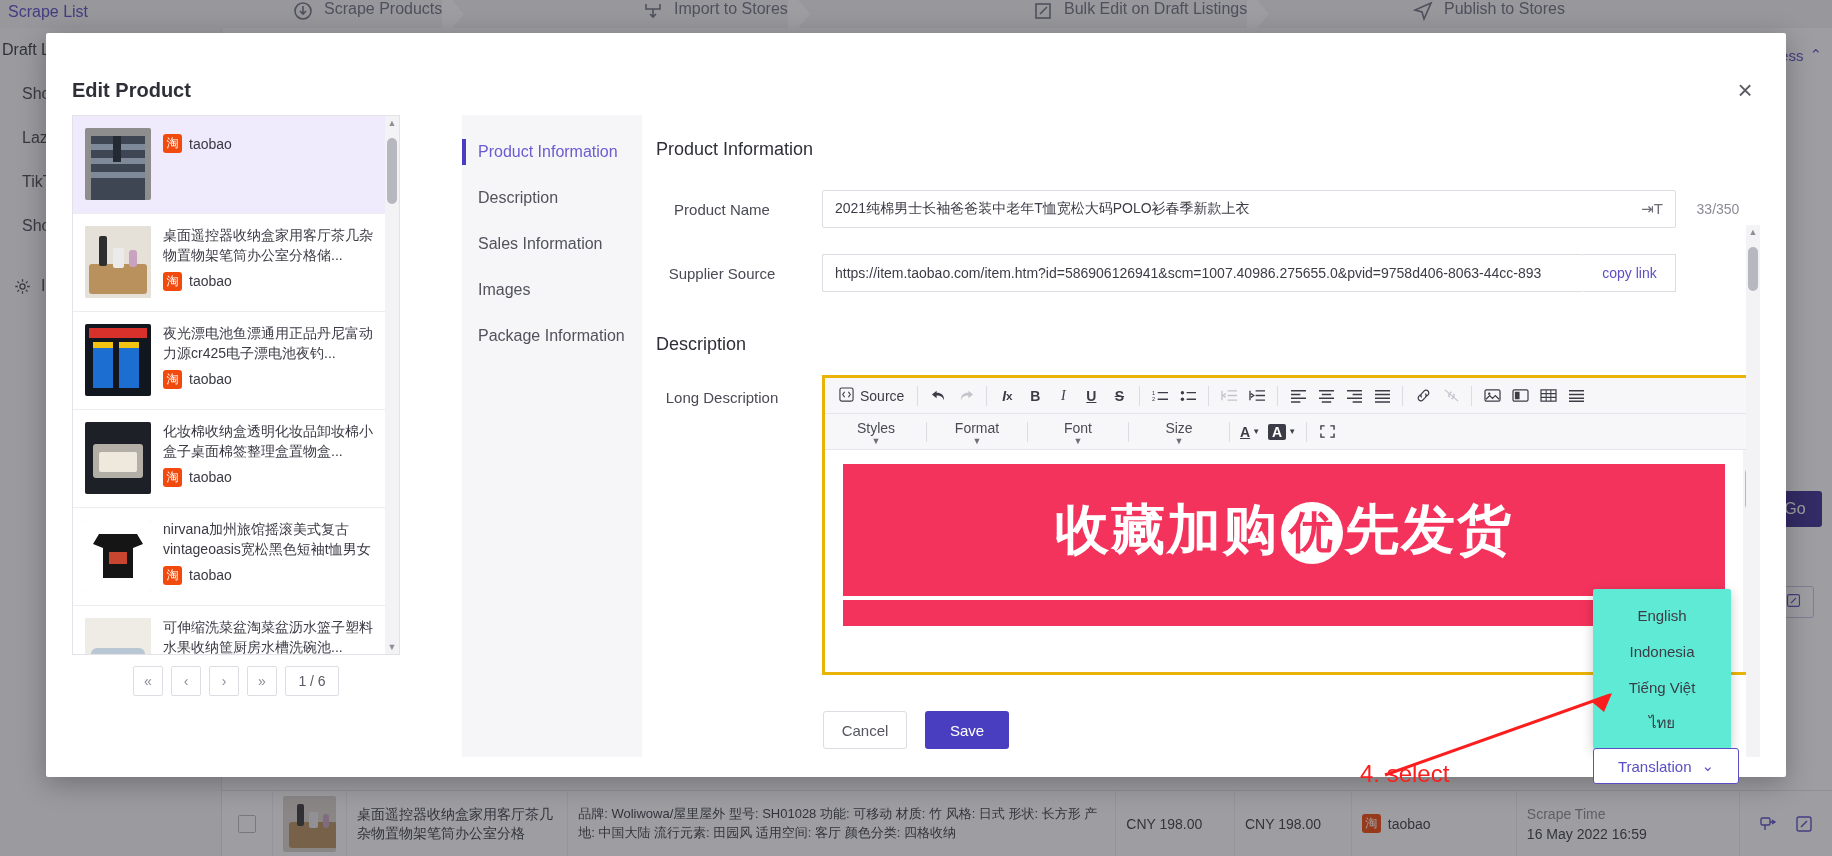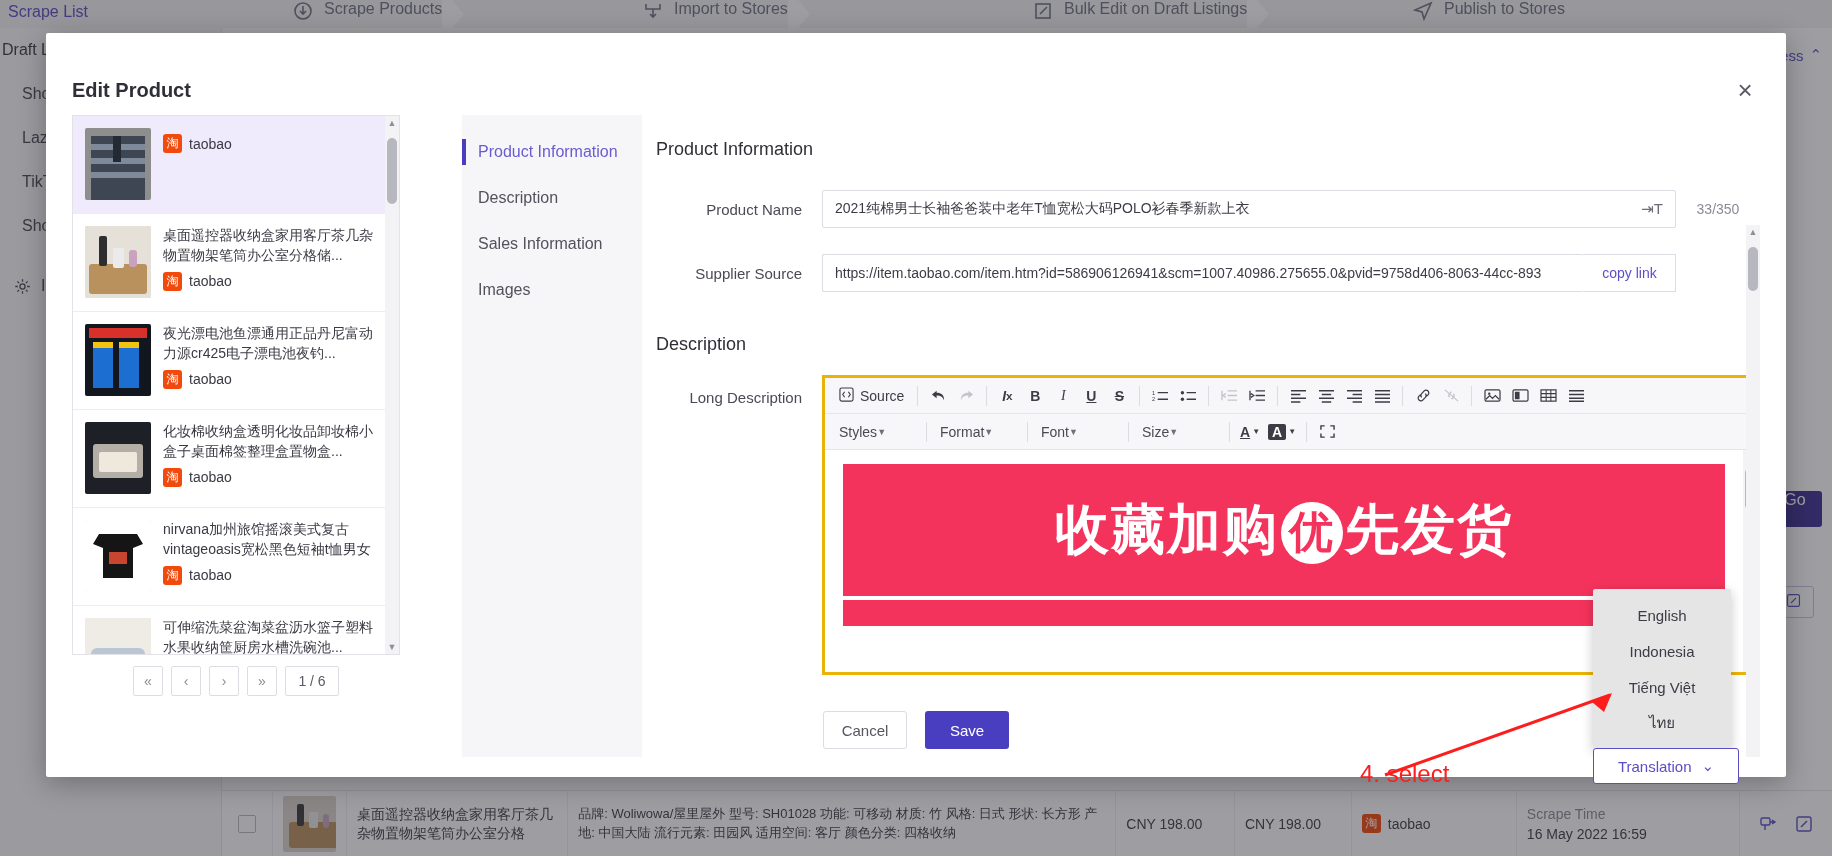--- a/index.html
+++ b/index.html
@@ -53,21 +53,21 @@
   .side-item .gear { margin-right: 10px; display: inline-flex; }
 
   .bg-content { position: absolute; left: 222px; top: 28px; right: 0; bottom: 0; }
 
   .bg-right-chip {
     position: absolute; right: 10px; top: 18px;
     font-size: 15px; color: #5b4ec4; display: flex; align-items: center; gap: 6px;
   }
   .bg-btn-primary {
     position: absolute; background: #3b2e90; color: #ffffff;
-    border-radius: 3px; display: flex; align-items: flex-start; justify-content: center;
+    border-radius: 3px; display: flex; align-items: center; justify-content: center;
     font-size: 16px;
   }
   .bg-btn-outline {
     position: absolute; border: 1px solid #5b4ec4; color: #5b4ec4;
     border-radius: 3px; display: flex; align-items: center; justify-content: center;
     gap: 8px; font-size: 16px; background: #fff;
   }
   .bg-label-sub {
     position: absolute; font-size: 15px; color: #55555f;
   }
@@ -173,21 +173,21 @@
   }
 
   
   .form-area {
     position: absolute; left: 596px; top: 82px; right: 26px; height: 642px;
     overflow: hidden;
   }
   .sect-title { font-size: 18px; color: #2f2f38; margin: 24px 0 0 14px; }
   .field-row { display: flex; align-items: center; margin: 28px 0 0 0; }
   .field-label {
-    width: 180px; text-align: right; padding-right: 20px;
+    width: 180px; text-align: center; padding-right: 20px;
     font-size: 15px; color: #4a4a55;
   }
   .field-input {
     flex: 1; height: 38px; border: 1px solid #dcdce2; background: #fff;
     display: flex; align-items: center; padding: 0 12px;
     font-size: 14px; color: #3c3c46; border-radius: 2px;
     overflow: hidden; white-space: nowrap;
   }
   .field-input .txt { flex:1; overflow:hidden; text-overflow: clip; white-space: nowrap; }
   .tt-icon { color: #6c6c76; margin-left: 8px; font-size: 15px; }
@@ -212,23 +212,24 @@
   }
   .tb-btn {
     min-width: 26px; height: 24px; display: flex; align-items: center;
     justify-content: center; font-size: 14px; color: #3c3c46; cursor: pointer;
     padding: 0 3px;
   }
   .tb-btn.disabled { color: #c3c3cb; }
   .tb-sep { width: 1px; height: 20px; background: #dcdce2; margin: 0 5px; }
   .tb-src { display: flex; align-items: center; gap: 6px; padding: 0 6px; font-size: 14px; color: #3c3c46; cursor: pointer; }
   .tb-dd {
-    display: flex; align-items: center; justify-content: flex-start;
+    display: flex; align-items: center; justify-content: space-between;
     width: 86px; height: 24px; font-size: 14px; color: #4a4a55; cursor: pointer;
     padding: 0 6px;
+    flex-direction: column;
   }
   .tb-dd .car { font-size: 9px; color: #6f6f79; }
 
   .edit-body { position: absolute; left: 0; right: 14px; top: 72px; bottom: 0; background:#fff; overflow: hidden; }
   .promo-banner {
     margin: 14px 18px 0 18px; height: 132px; background: #f4335c;
     display: flex; align-items: center; justify-content: center;
     position: relative;
   }
   .promo-text {
@@ -272,21 +273,21 @@
   }
   .btn-save {
     width: 84px; height: 38px; background: #4a3ec0; color: #fff;
     font-size: 15px; border-radius: 3px; cursor: pointer;
     display: flex; align-items: center; justify-content: center;
   }
 
   
   .trans-menu {
     position: absolute; left: 1593px; top: 589px; width: 138px;
-    background: #e5e5e5; box-shadow: 0 3px 12px rgba(0,0,0,0.22);
+    background: #5eead4; box-shadow: 0 3px 12px rgba(0,0,0,0.22);
     border-radius: 2px; padding: 8px 7px; z-index: 40;
   }
   .trans-opt {
     height: 36px; display: flex; align-items: center; justify-content: center;
     font-size: 15px; color: #3c3c46; cursor: pointer;
   }
   .trans-btn {
     position: absolute; left: 1593px; top: 748px; width: 146px; height: 36px;
     border: 1px solid #5b4ec4; border-radius: 3px; background: #fff;
     color: #5b4ec4; font-size: 15px; z-index: 41;
@@ -580,20 +581,23 @@
     </div>
     <div class="vtab">
       <span>Description</span>
     </div>
     <div class="vtab">
       <span>Sales Information</span>
     </div>
     <div class="vtab">
       <span>Images</span>
     </div>
+    <div class="vtab">
+      <span>Package Information</span>
+    </div>
   </div>
 
   <div class="form-area">
 
     <div class="sect-title">Product Information</div>
 
     <div class="field-row" style="margin-top:30px;">
       <div class="field-label">Product Name</div>
       <div class="field-input">
         <span class="txt">2021纯棉男士长袖爸爸装中老年T恤宽松大码POLO衫春季新款上衣</span>

